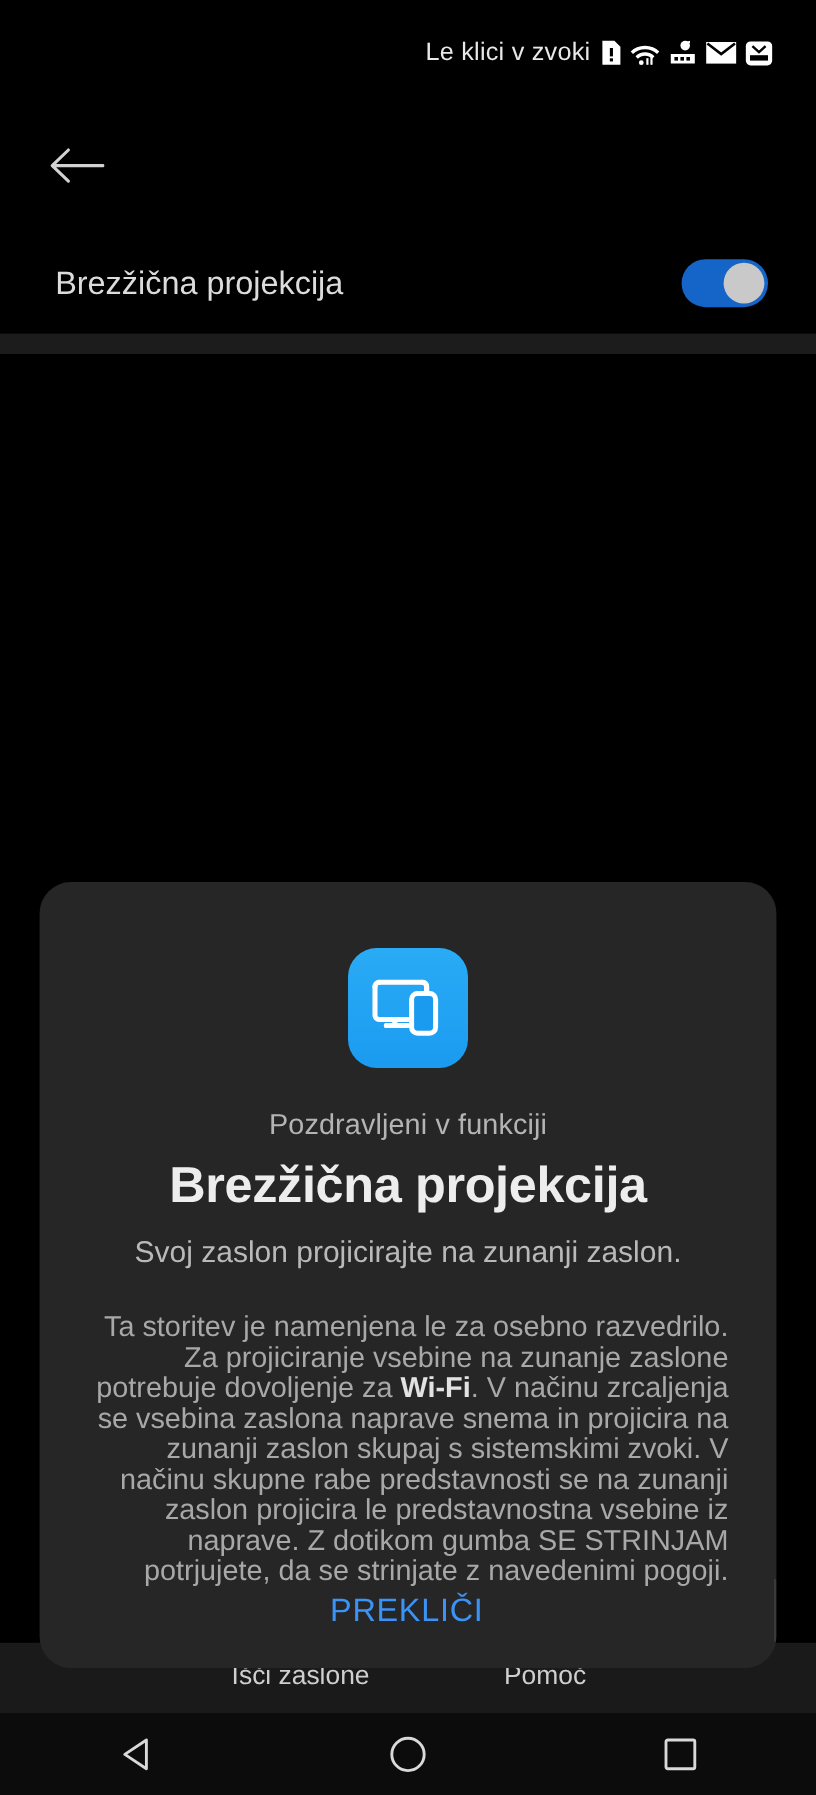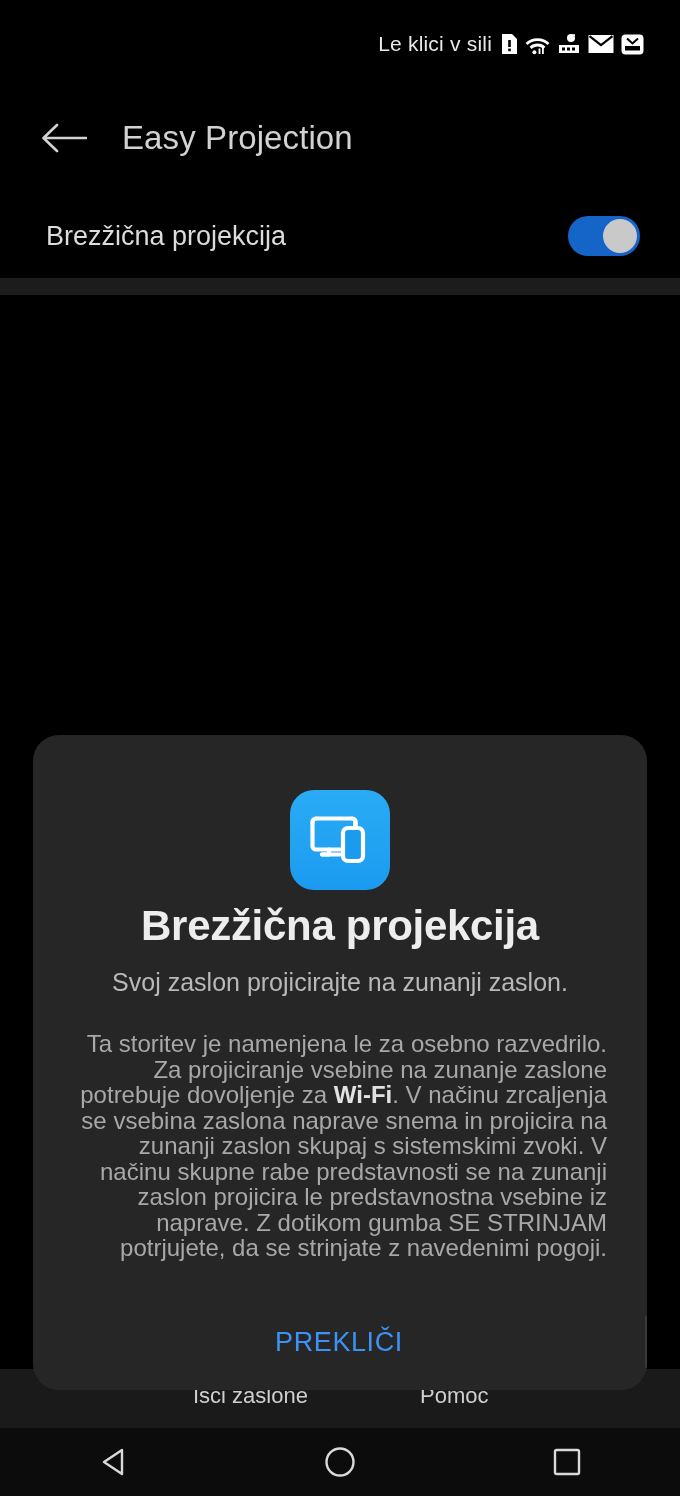--- a/index.html
+++ b/index.html
@@ -160,21 +160,21 @@
     width:96px; height:68px;
     display:flex; align-items:center; justify-content:center;
   }
 </style>
 </head>
 <body>
 
 <div id="screen">
 
   <div id="status-bar">
-    <span class="sb-text">Le klici v sili</span>
+    <span class="sb-text">Le klici v zvoki</span>
 
     <span class="sb-icons">
       <svg class="sb-ico" width="17" height="22" viewBox="0 0 17 22">
         <path d="M1 1h10l5 5v15H1z" fill="#fff"></path>
         <rect x="7.2" y="7" width="2.6" height="7" fill="#000"></rect>
         <rect x="7.2" y="15.6" width="2.6" height="2.6" fill="#000"></rect>
       </svg>
       <svg class="sb-ico" width="25" height="21" viewBox="0 0 25 21">
         <path d="M12.5 4.2C7.7 4.2 3.5 6 .6 8.9l1.9 2.1C5 8.5 8.6 7 12.5 7s7.5 1.5 10 4l1.9-2.1C21.5 6 17.3 4.2 12.5 4.2z" fill="#fff"></path>
         <path d="M12.5 9.6c-3.1 0-5.9 1.2-7.9 3.2l2 2.1c1.5-1.5 3.6-2.5 5.9-2.5s4.4 1 5.9 2.5l2-2.1c-2-2-4.8-3.2-7.9-3.2z" fill="#fff"></path>
@@ -202,21 +202,20 @@
     </span>
 
   </div>
 
   <div id="app-bar">
     <div id="back-button">
       <svg width="46" height="34" viewBox="0 0 46 34">
         <path d="M45 17H3M16 4L2.5 17 16 30" stroke="#d2d2d2" stroke-width="2.6" fill="none" stroke-linecap="round" stroke-linejoin="round"></path>
       </svg>
     </div>
-    <div id="page-title">Easy Projection</div>
   </div>
 
   <div id="toggle-row">
     <div id="toggle-label">Brezžična projekcija</div>
     <div id="wireless-toggle">
       <span class="knob"></span>
     </div>
   </div>
 
   <div id="divider-band"></div>
@@ -235,20 +234,21 @@
           <path d="M45.5 13v-4A3.5 3.5 0 0 0 42 5.5" stroke="#fff" stroke-width="4.2" fill="none" stroke-linecap="round"></path>
           <path d="M2.5 9A3.5 3.5 0 0 1 6 5.5" stroke="#fff" stroke-width="4.2" fill="none" stroke-linecap="round"></path>
           <path d="M2.5 9v24A3.5 3.5 0 0 0 6 36.5h24" stroke="#fff" stroke-width="4.2" fill="none" stroke-linecap="round"></path>
           <path d="M19 36.5v5H12" stroke="#fff" stroke-width="4.2" fill="none" stroke-linecap="round" stroke-linejoin="round"></path>
           <path d="M12 41.5h18" stroke="#fff" stroke-width="4.2" fill="none" stroke-linecap="round"></path>
           <rect x="33" y="15" width="20" height="33" rx="5" stroke="#fff" stroke-width="4.2" fill="#1b9bf0"></rect>
         </svg>
       </div>
     </div>
 
+    <div id="dialog-eyebrow">Pozdravljeni v funkciji</div>
     <div id="dialog-title">Brezžična projekcija</div>
     <div id="dialog-subtitle">Svoj zaslon projicirajte na zunanji zaslon.</div>
 
     <div id="dialog-body">
       <span>Ta storitev je namenjena le za osebno razvedrilo. Za projiciranje vsebine na zunanje zaslone potrebuje dovoljenje za </span><b>Wi-Fi</b><span>. V načinu zrcaljenja se vsebina zaslona naprave snema in projicira na zunanji zaslon skupaj s sistemskimi zvoki. V načinu skupne rabe predstavnosti se na zunanji zaslon projicira le predstavnostna vsebine iz naprave. Z dotikom gumba SE STRINJAM potrjujete, da se strinjate z navedenimi pogoji.</span>
     </div>
 
     <div id="dialog-actions">
       <button class="dlg-btn">PREKLIČI</button>
       <div id="action-divider"></div>

